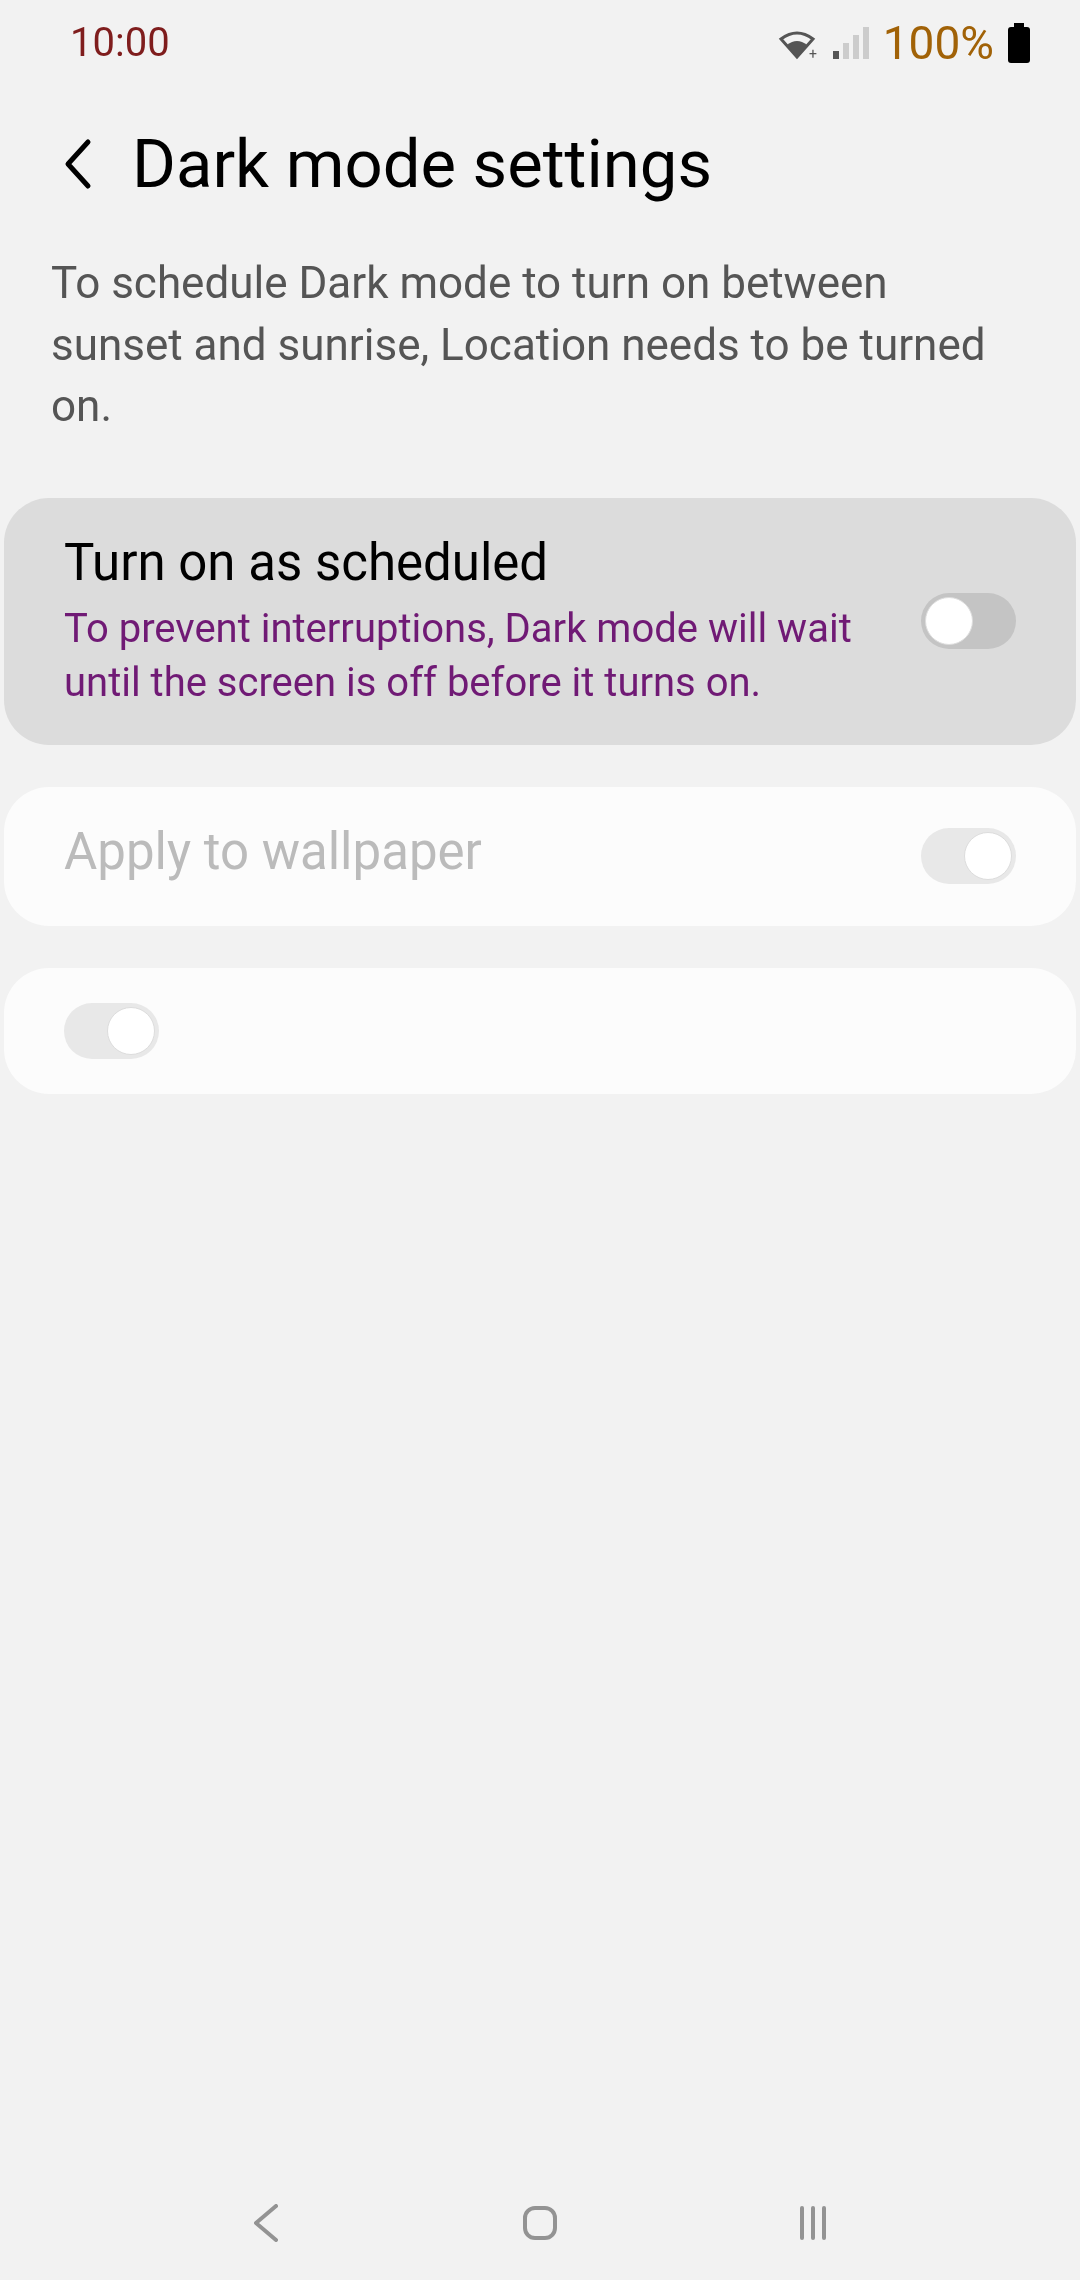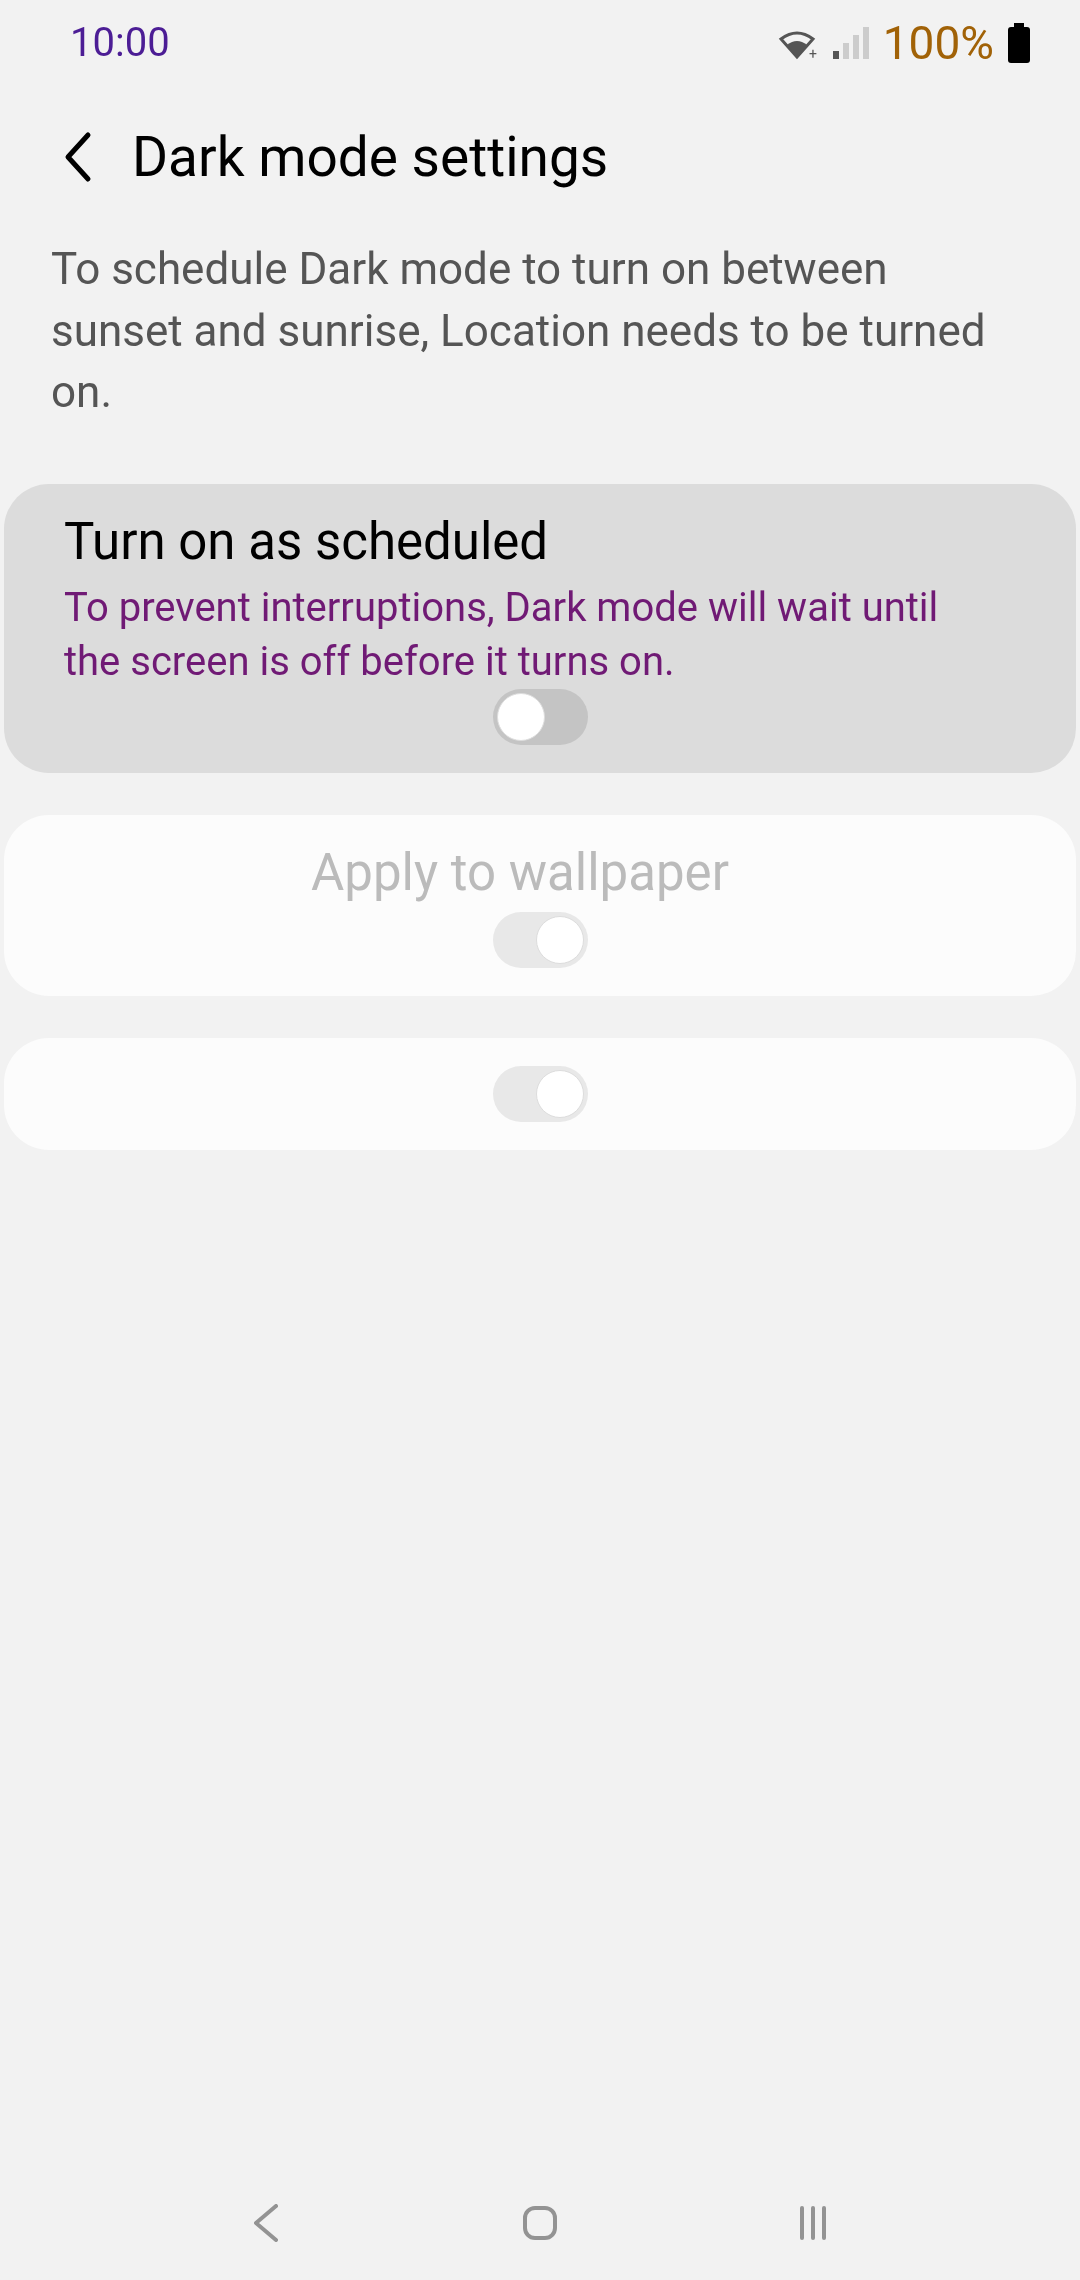--- a/index.html
+++ b/index.html
@@ -20,21 +20,21 @@
     .status-bar {
       height: 85px;
       display: flex;
       justify-content: space-between;
       align-items: center;
       padding: 0 48px 0 70px;
     }
     
     .status-time {
       font-size: 40px;
-      color: #4c1d95;
+      color: #7f1d1d;
       font-weight: 400;
     }
     
     .status-right {
       display: flex;
       align-items: center;
       gap: 12px;
     }
     
     .status-battery-pct {
@@ -43,41 +43,40 @@
     }
     
     .header {
       display: flex;
       align-items: center;
       padding: 40px 60px 50px 60px;
       gap: 36px;
     }
     
     .header-title {
-      font-size: 55px;
+      font-size: 67px;
       color: #000;
       font-weight: 400;
     }
     
     .info-text {
       padding: 0 68px 60px 51px;
       font-size: 44px;
       color: #555;
       line-height: 1.4;
     }
     
     .card {
       background: #fcfcfc;
       border-radius: 45px;
       margin: 0 4px 42px 4px;
-      padding: 28px 60px;
+      padding: 35px 60px;
       display: flex;
       align-items: center;
       justify-content: space-between;
-      flex-direction: column;
     }
     
     .card.highlighted {
       background: #dcdcdc;
     }
     
     .card-content {
       flex: 1;
       padding-right: 40px;
     }

